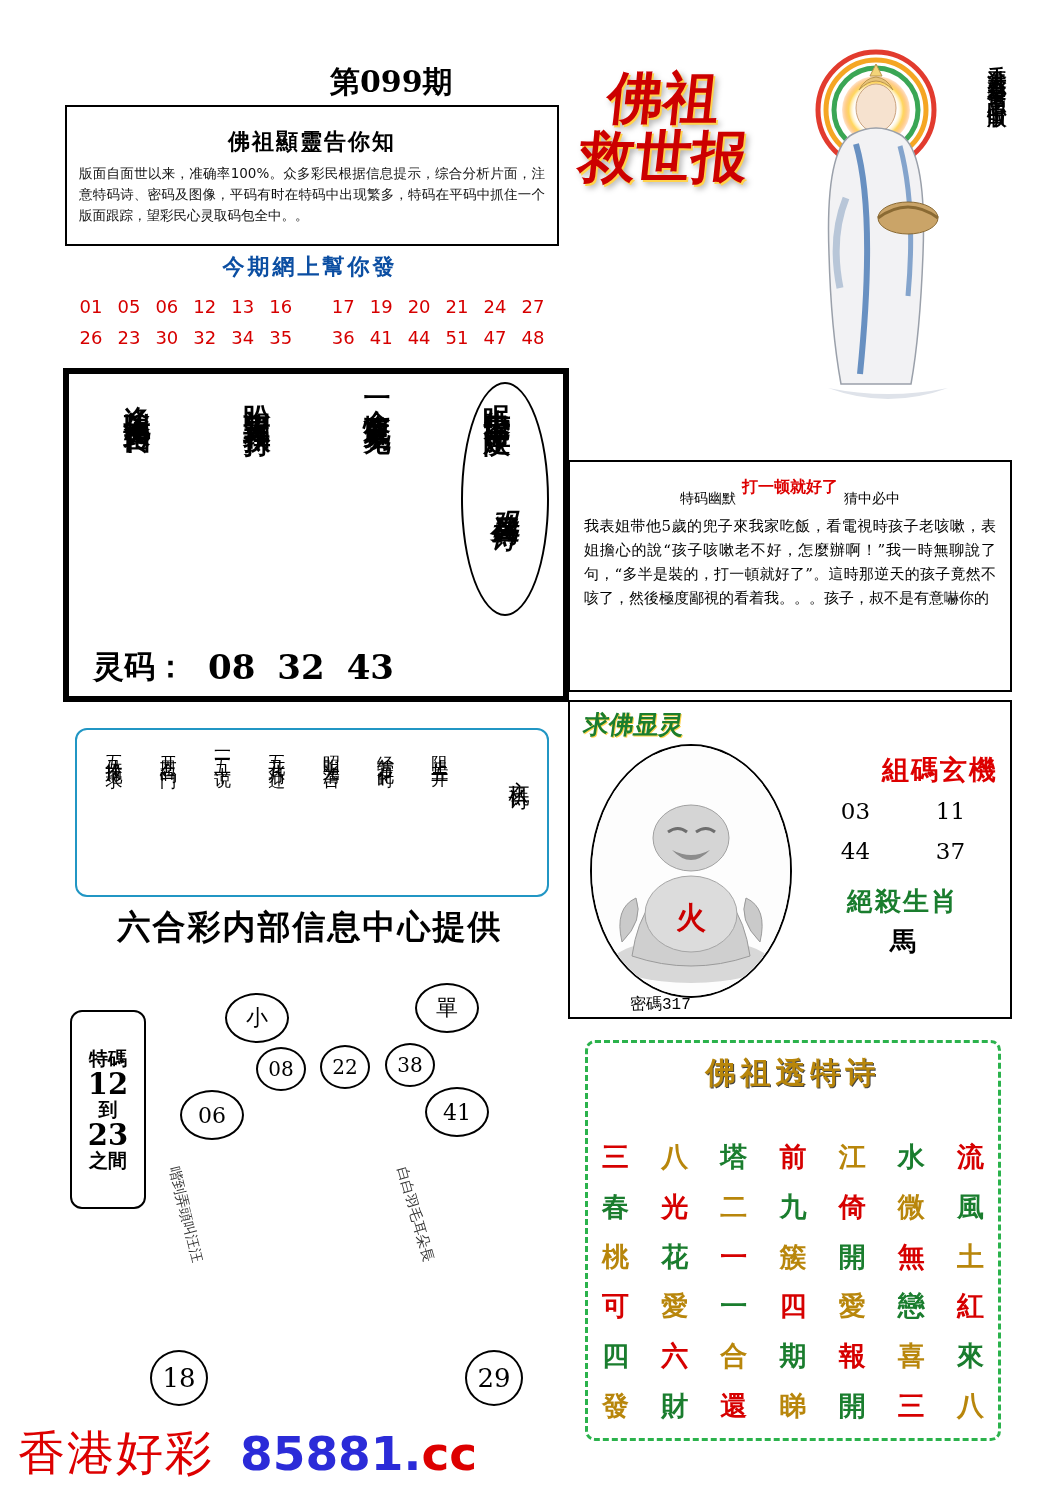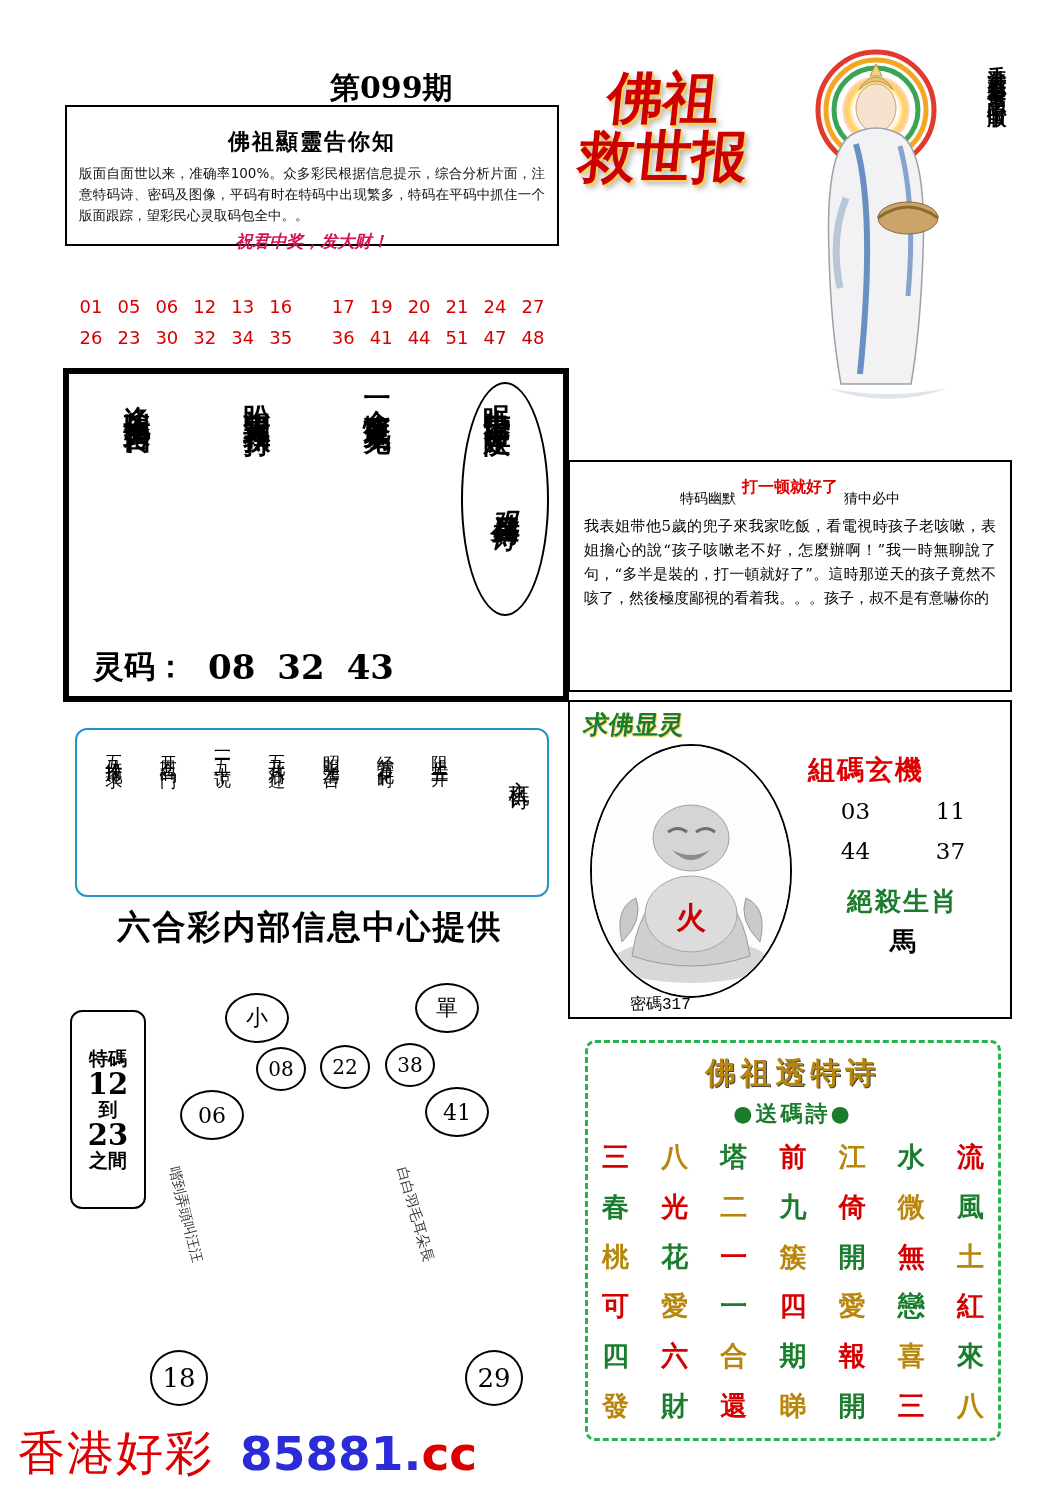--- a/index.html
+++ b/index.html
@@ -3,21 +3,21 @@
 <meta charset="utf-8">
 <style>
   html,body{margin:0;padding:0;background:#fff;}
   body{width:1063px;height:1496px;position:relative;font-family:"DejaVu Sans","Liberation Sans",sans-serif;overflow:hidden;}
   .page{position:absolute;inset:0;}
 
   
   .vtext{writing-mode:vertical-rl;text-orientation:upright;letter-spacing:4px;}
 
   
-  #issue-title{position:absolute;left:330px;top:68px;font-size:30px;font-weight:bold;color:#000;font-family:"DejaVu Serif","Liberation Serif",serif;}
+  #issue-title{position:absolute;left:330px;top:62px;font-size:30px;font-weight:bold;color:#000;font-family:"DejaVu Serif","Liberation Serif",serif;}
 
   #notice-box{position:absolute;left:65px;top:105px;width:490px;height:137px;border:2px solid #000;background:#fff;}
   #notice-title{text-align:center;font-size:22px;font-weight:bold;margin-top:20px;letter-spacing:2px;font-family:"DejaVu Serif","Liberation Serif",serif;}
   #notice-body{font-size:13.5px;line-height:1.55;padding:6px 12px 0 12px;color:#111;text-align:justify;}
   #notice-slogan{color:#d4145a;text-align:center;font-size:17px;font-weight:bold;font-style:italic;margin-top:4px;}
 
   #help-title{position:absolute;left:65px;top:252px;width:490px;text-align:center;font-size:22px;font-weight:bold;color:#0b4ea2;font-family:"DejaVu Serif","Liberation Serif",serif;letter-spacing:3px;}
   #nums-grid{position:absolute;left:72px;top:296px;width:480px;color:#d60000;font-size:18px;font-family:"DejaVu Sans","Liberation Sans",sans-serif;}
   #nums-grid .row{display:flex;margin-bottom:10px;}
   #nums-grid .cell{width:40px;text-align:center;}
@@ -64,21 +64,21 @@
   #te-box{position:absolute;left:70px;top:1010px;width:72px;height:195px;border:2px solid #000;border-radius:12px;display:flex;flex-direction:column;align-items:center;justify-content:center;background:#fff;font-family:"DejaVu Serif","Liberation Serif",serif;}
   #te-box .t{font-size:19px;line-height:1.1;font-weight:bold;}
   #te-box .n{font-size:29px;font-weight:bold;line-height:1.05;}
   .hand-note{position:absolute;font-size:14px;color:#333;font-family:"DejaVu Serif","Liberation Serif",serif;}
 
   
   #zuma-box{position:absolute;left:568px;top:700px;width:440px;height:315px;border:2px solid #000;background:#fff;}
   #zuma-hdr{position:absolute;left:14px;top:6px;font-size:25px;font-weight:bold;color:#1a7d2e;font-family:"DejaVu Serif","Liberation Serif",serif;transform:skewX(-8deg);text-shadow:1px 1px 0 #ffd34d;}
   #laughing-oval{position:absolute;left:20px;top:42px;width:198px;height:250px;border:2px solid #000;border-radius:50%;overflow:hidden;background:#fff;display:flex;align-items:center;justify-content:center;}
   #mima-label{position:absolute;left:60px;top:292px;font-size:16px;font-family:Liberation Mono, monospace;}
-  #zuma-title{position:absolute;left:238px;top:50px;width:190px;text-align:left;font-size:27px;font-weight:bold;color:#d00;font-family:"DejaVu Serif","Liberation Serif",serif;letter-spacing:2px;}
+  #zuma-title{position:absolute;left:238px;top:50px;width:190px;text-align:right;font-size:27px;font-weight:bold;color:#d00;font-family:"DejaVu Serif","Liberation Serif",serif;letter-spacing:2px;}
   #zuma-nums{position:absolute;left:238px;top:96px;width:190px;font-size:23px;font-family:"DejaVu Serif","Liberation Serif",serif;}
   #zuma-nums .r{display:flex;justify-content:space-around;margin-bottom:14px;}
   #jiesha-title{position:absolute;left:238px;top:182px;width:190px;text-align:center;font-size:26px;font-weight:bold;color:#1a7d2e;font-family:"DejaVu Serif","Liberation Serif",serif;letter-spacing:2px;}
   #jiesha-val{position:absolute;left:238px;top:222px;width:190px;text-align:center;font-size:26px;font-weight:bold;font-family:"DejaVu Serif","Liberation Serif",serif;}
 
   
   #tou-box{position:absolute;left:585px;top:1040px;width:410px;height:395px;border:3px dashed #2bb24c;border-radius:10px;background:#fff;}
   #tou-title{position:absolute;left:0;top:10px;width:100%;text-align:center;font-size:30px;font-weight:bold;color:#b8860b;font-family:"DejaVu Serif","Liberation Serif",serif;letter-spacing:5px;text-shadow:1px 1px 0 #444;}
   #tou-sub{position:absolute;left:0;top:56px;width:100%;text-align:center;font-size:22px;font-weight:bold;color:#1a7d2e;font-family:"DejaVu Serif","Liberation Serif",serif;letter-spacing:3px;}
   #tou-grid{position:absolute;left:14px;top:96px;width:382px;height:285px;display:flex;flex-direction:row-reverse;justify-content:space-between;}
@@ -93,23 +93,23 @@
 </head>
 <body>
 
 <div class="page">
 
   <div id="issue-title">第099期</div>
 
   <div id="notice-box">
     <div id="notice-title">佛祖顯靈告你知</div>
     <div id="notice-body">版面自面世以来，准确率100%。众多彩民根据信息提示，综合分析片面，注意特码诗、密码及图像，平码有时在特码中出现繁多，特码在平码中抓住一个版面跟踪，望彩民心灵取码包全中。。</div>
-    <div id="notice-slogan">祝君中奖，发大财！</div>
-  </div>
-
+  </div>
+
+  <div id="help-title">今期網上幫你發</div>
   <div id="nums-grid">
     <div class="row">
       <div class="cell">01</div>
       <div class="cell">05</div>
       <div class="cell">06</div>
       <div class="cell">12</div>
       <div class="cell">13</div>
       <div class="cell">16</div>
       <div class="gap"></div>
       <div class="cell">17</div>
@@ -261,21 +261,20 @@
         <span>44</span>
         <span>37</span>
       </div>
     </div>
     <div id="jiesha-title">絕殺生肖</div>
     <div id="jiesha-val">馬</div>
   </div>
 
   <div id="tou-box">
     <div id="tou-title">佛祖透特诗</div>
-    <div id="tou-sub">●送碼詩●</div>
     <div id="tou-grid">
       <div class="col">
         <span style="color:#d60000">流</span>
         <span style="color:#1a7d2e">風</span>
         <span style="color:#b8860b">土</span>
         <span style="color:#d60000">紅</span>
         <span style="color:#1a7d2e">來</span>
         <span style="color:#b8860b">八</span>
       </div>
       <div class="col">

